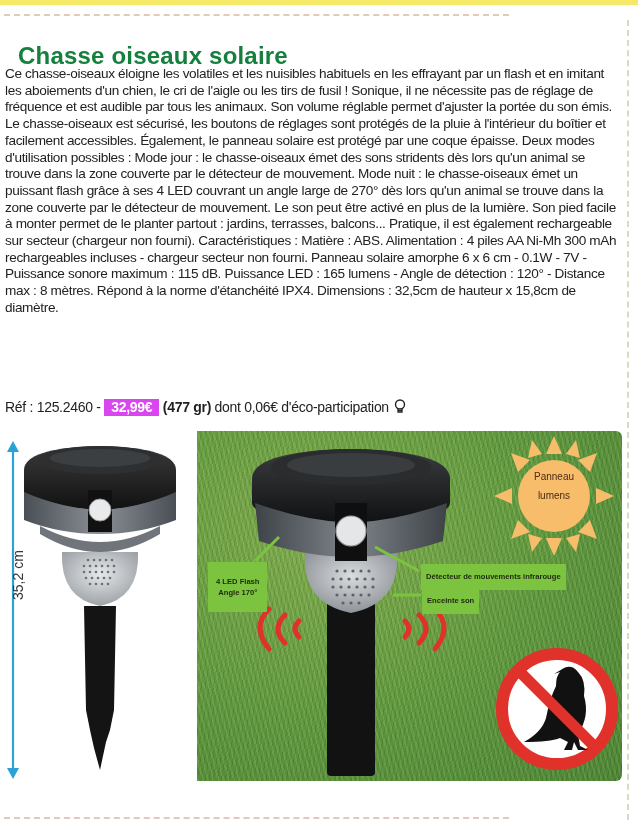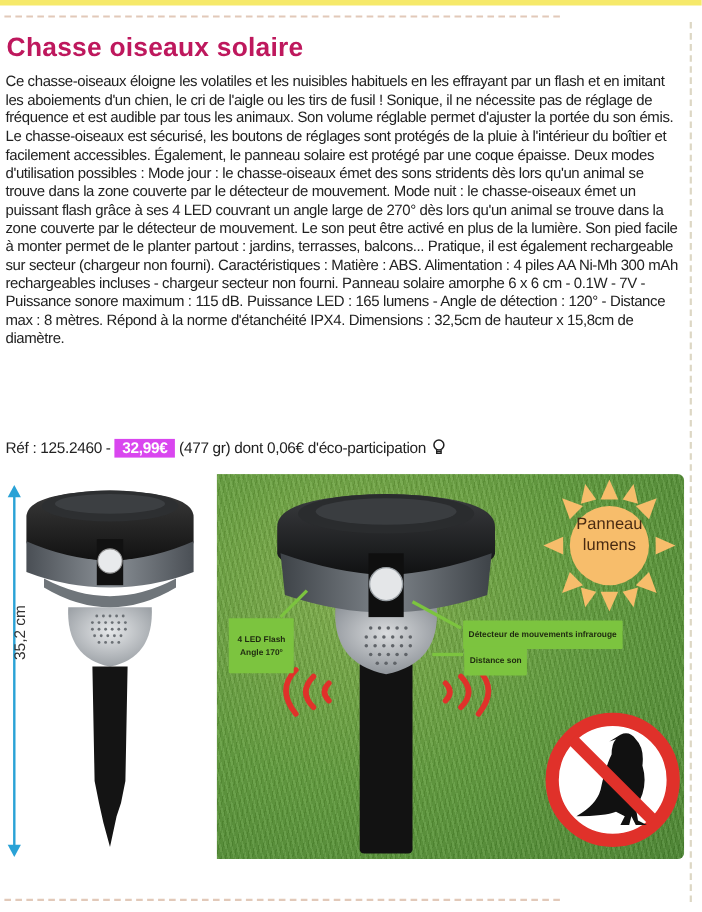--- a/index.html
+++ b/index.html
@@ -18,39 +18,39 @@
     border-top: 2px dashed #e2c9b9;
   }
   .dash-top { top: 14px; width: 505px; }
   .dash-bottom { top: 817px; width: 505px; }
   .dash-right {
     position: absolute; left: 627px; top: 20px; width: 0; height: 800px;
     border-left: 2px dashed #ddd7c4;
   }
   .title {
     position: absolute; left: 6px; top: 30px;
-    font-size: 24px; font-weight: bold; color: #be185d; letter-spacing: 0.2px;
-    margin: 0;
+    font-size: 24px; font-weight: bold; color: #15803d; letter-spacing: 0.2px;
+    margin: 12px;
   }
   .body-text {
     position: absolute; left: 5px; top: 66px; width: 612px;
     font-size: 13.6px; line-height: 16.7px; letter-spacing: -0.35px;
     color: #222;
     margin: 0;
   }
   .ref-line {
     position: absolute; left: 5px; top: 399px;
     font-size: 14px; letter-spacing: -0.3px; color: #222; white-space: nowrap;
   }
   .ref-line .ref { font-weight: normal; }
   .price-badge {
     background: #d946ef; color: #ffffff; font-weight: bold; padding: 0 7px;
     display: inline-block; line-height: 17px;
   }
-  .ref-line .weight { font-weight: normal; }
+  .ref-line .weight { font-weight: bold; }
   .bulb-icon { display: inline-block; vertical-align: -2px; margin-left: 2px; }
 
   
   .left-photo { position: absolute; left: 0; top: 430px; width: 190px; height: 360px; }
   .measure-arrow { position: absolute; left: 6px; top: 440px; width: 14px; height: 340px; }
   .measure-label {
     position: absolute; left: 10px; top: 600px; transform: rotate(-90deg);
     transform-origin: left top; font-size: 14px; color: #333; white-space: nowrap;
   }
 
@@ -67,21 +67,21 @@
     position: absolute; background: #7cc43f; color: #1f2a10; font-weight: bold;
     font-size: 7.6px; line-height: 10px; padding: 8px 5px; border-radius: 1px;
     white-space: nowrap;
   }
   .callout-leds { left: 11px; top: 131px; text-align: center; line-height: 11px; padding: 14px 8px; }
   .callout-pir { left: 224px; top: 133px; }
   .callout-speaker { left: 225px; top: 157px; }
   .sun { position: absolute; left: 297px; top: 5px; width: 120px; height: 120px; }
   .sun-label {
     position: absolute; left: 322px; top: 36px; width: 70px; text-align: center;
-    font-size: 15px; line-height: 19px; color: #4a2b12;
+    font-size: 10px; line-height: 19px; color: #4a2b12;
   }
   .no-bird { position: absolute; left: 297px; top: 215px; width: 126px; height: 126px; }
 </style>
 </head>
 <body>
 
 <div class="top-band"></div>
 <div class="dash-top"></div>
 <div class="dash-right"></div>
 
@@ -237,21 +237,21 @@
       <path d="M222 184 Q236 198 222 212"></path>
       <path d="M208 190 Q216 198 208 206"></path>
     </g>
   </svg>
 
   <div class="callout callout-leds">
     <div>4 LED Flash</div>
     <div>Angle 170°</div>
   </div>
   <div class="callout callout-pir">Détecteur de mouvements infrarouge</div>
-  <div class="callout callout-speaker">Distance son</div>
+  <div class="callout callout-speaker">Enceinte son</div>
 
   <div class="sun">
     <svg width="120" height="120" viewBox="0 0 120 120">
       <g fill="#f7bd6b">
         <polygon points="60,0 52,18 68,18"></polygon>
         <polygon points="60,120 52,102 68,102"></polygon>
         <polygon points="0,60 18,52 18,68"></polygon>
         <polygon points="120,60 102,52 102,68"></polygon>
         <polygon points="17,17 24,36 36,24"></polygon>
         <polygon points="103,17 84,24 96,36"></polygon>

